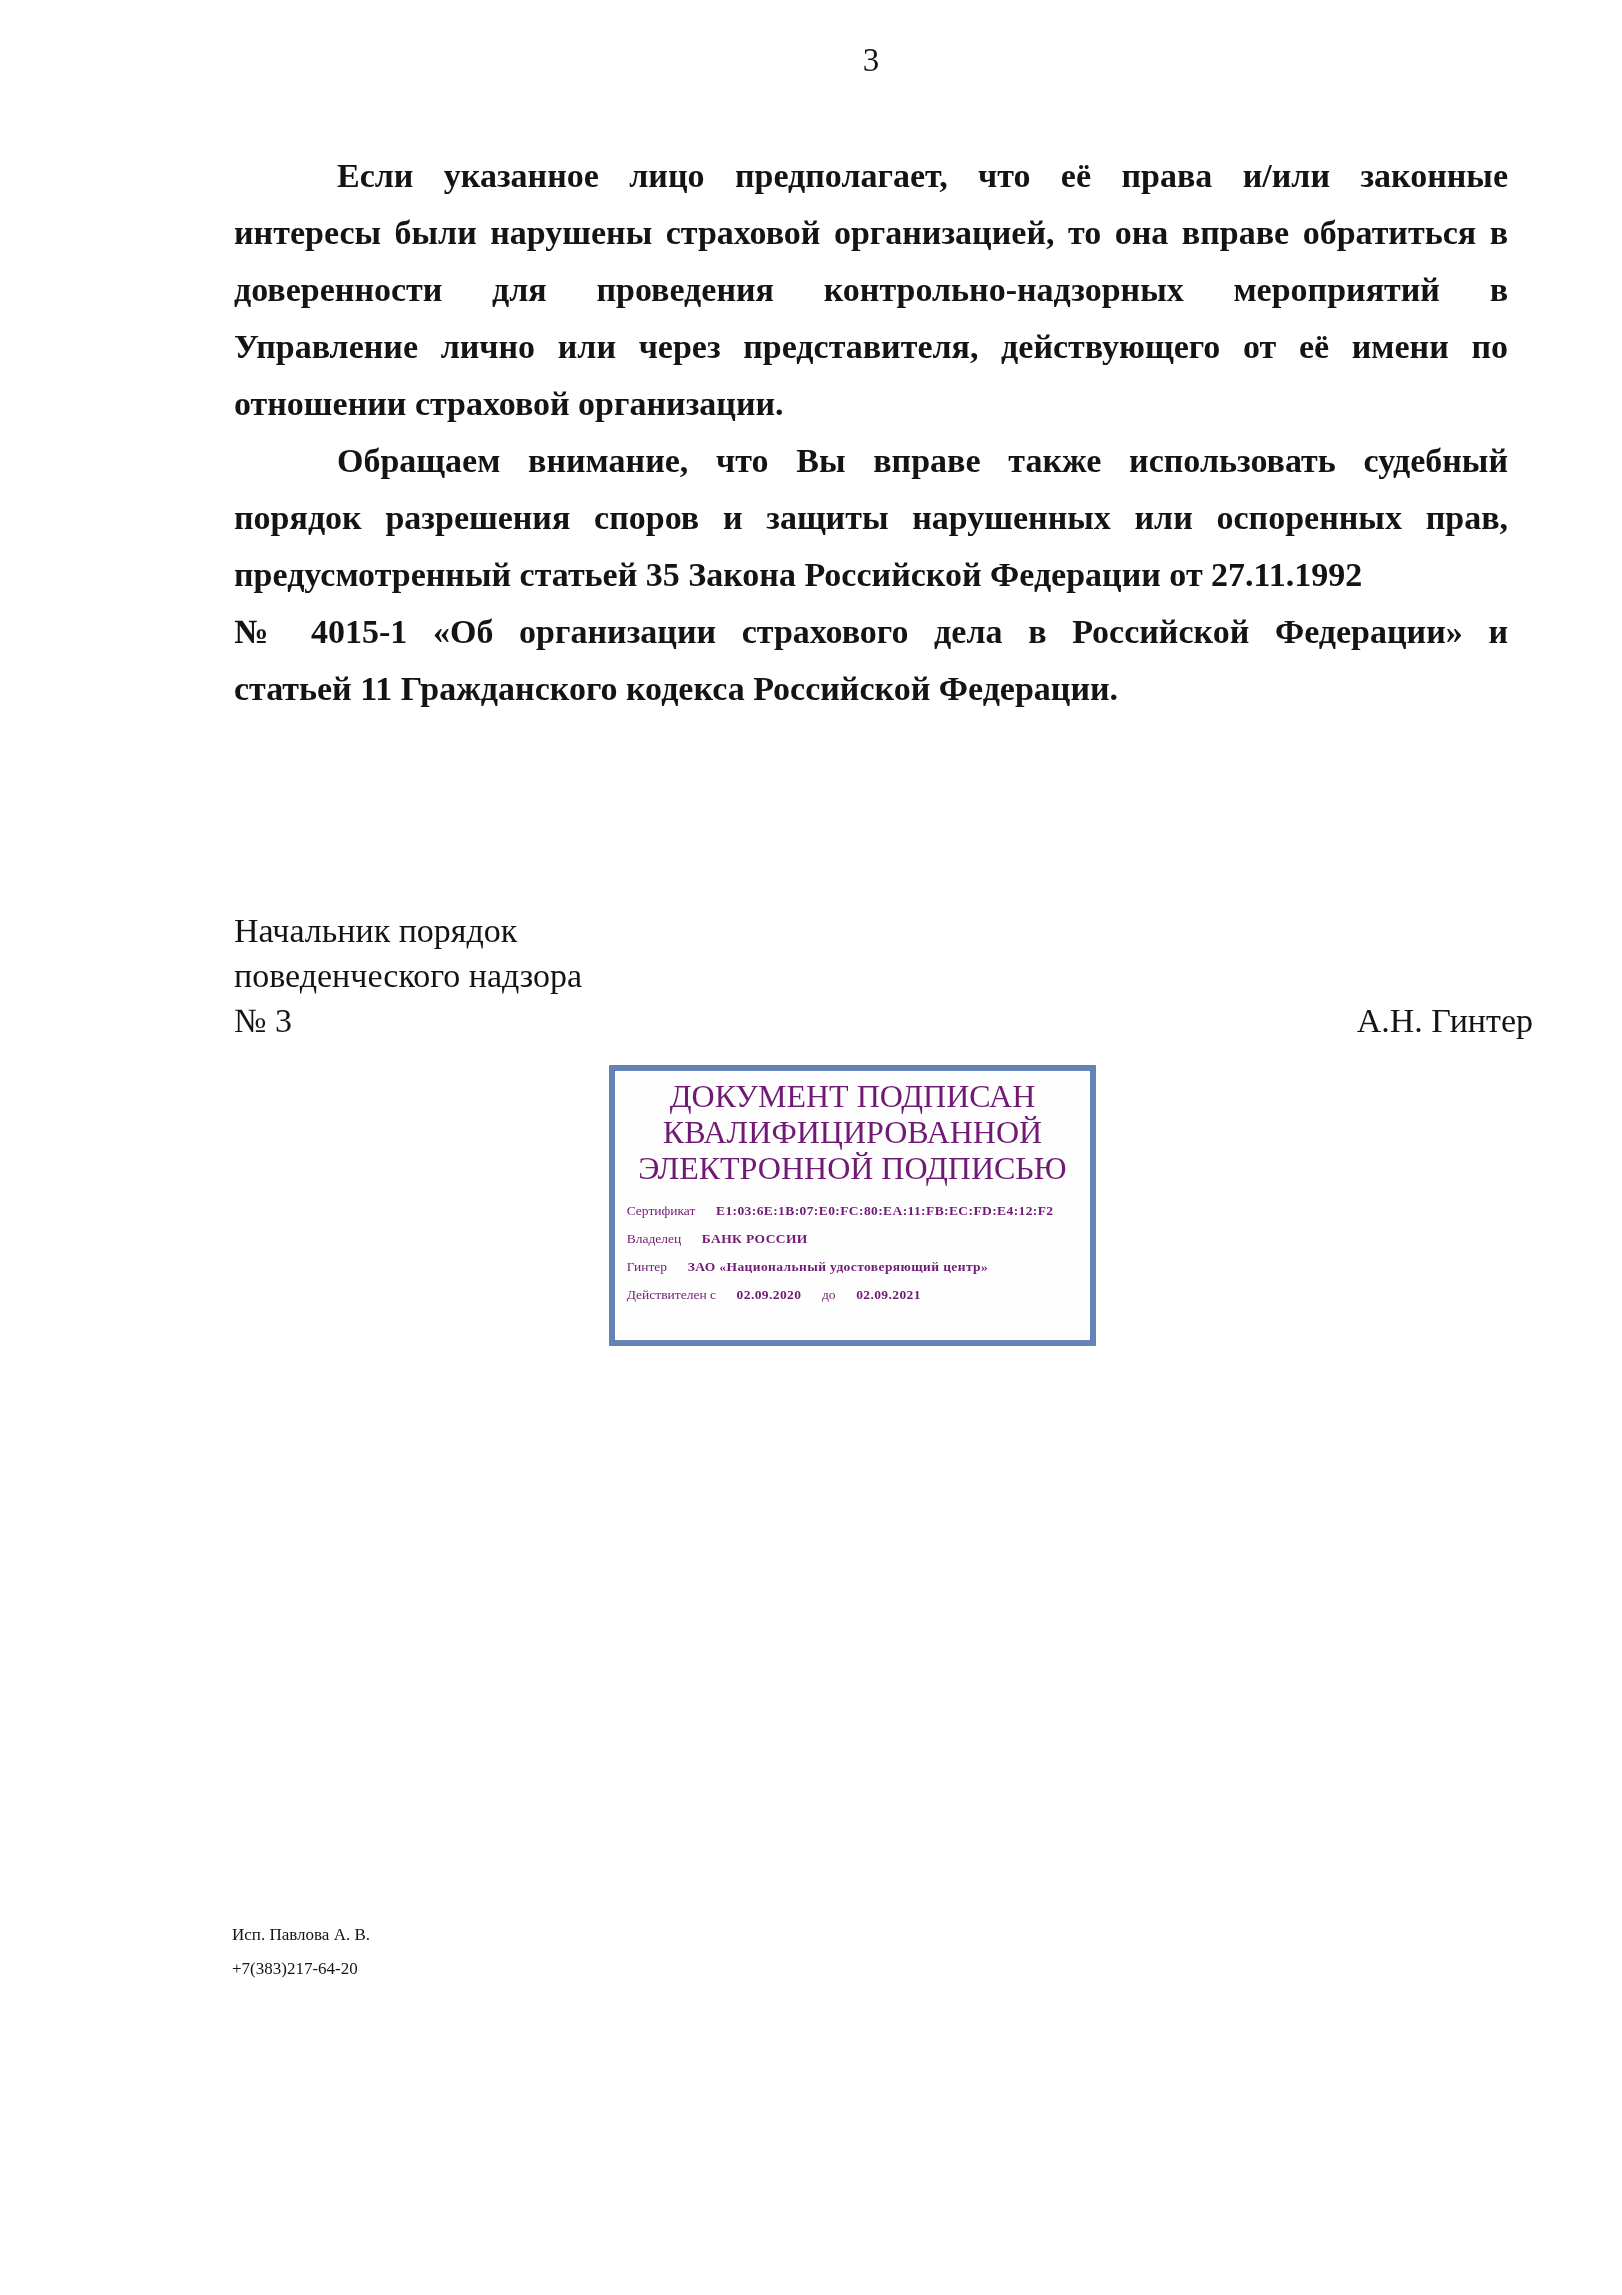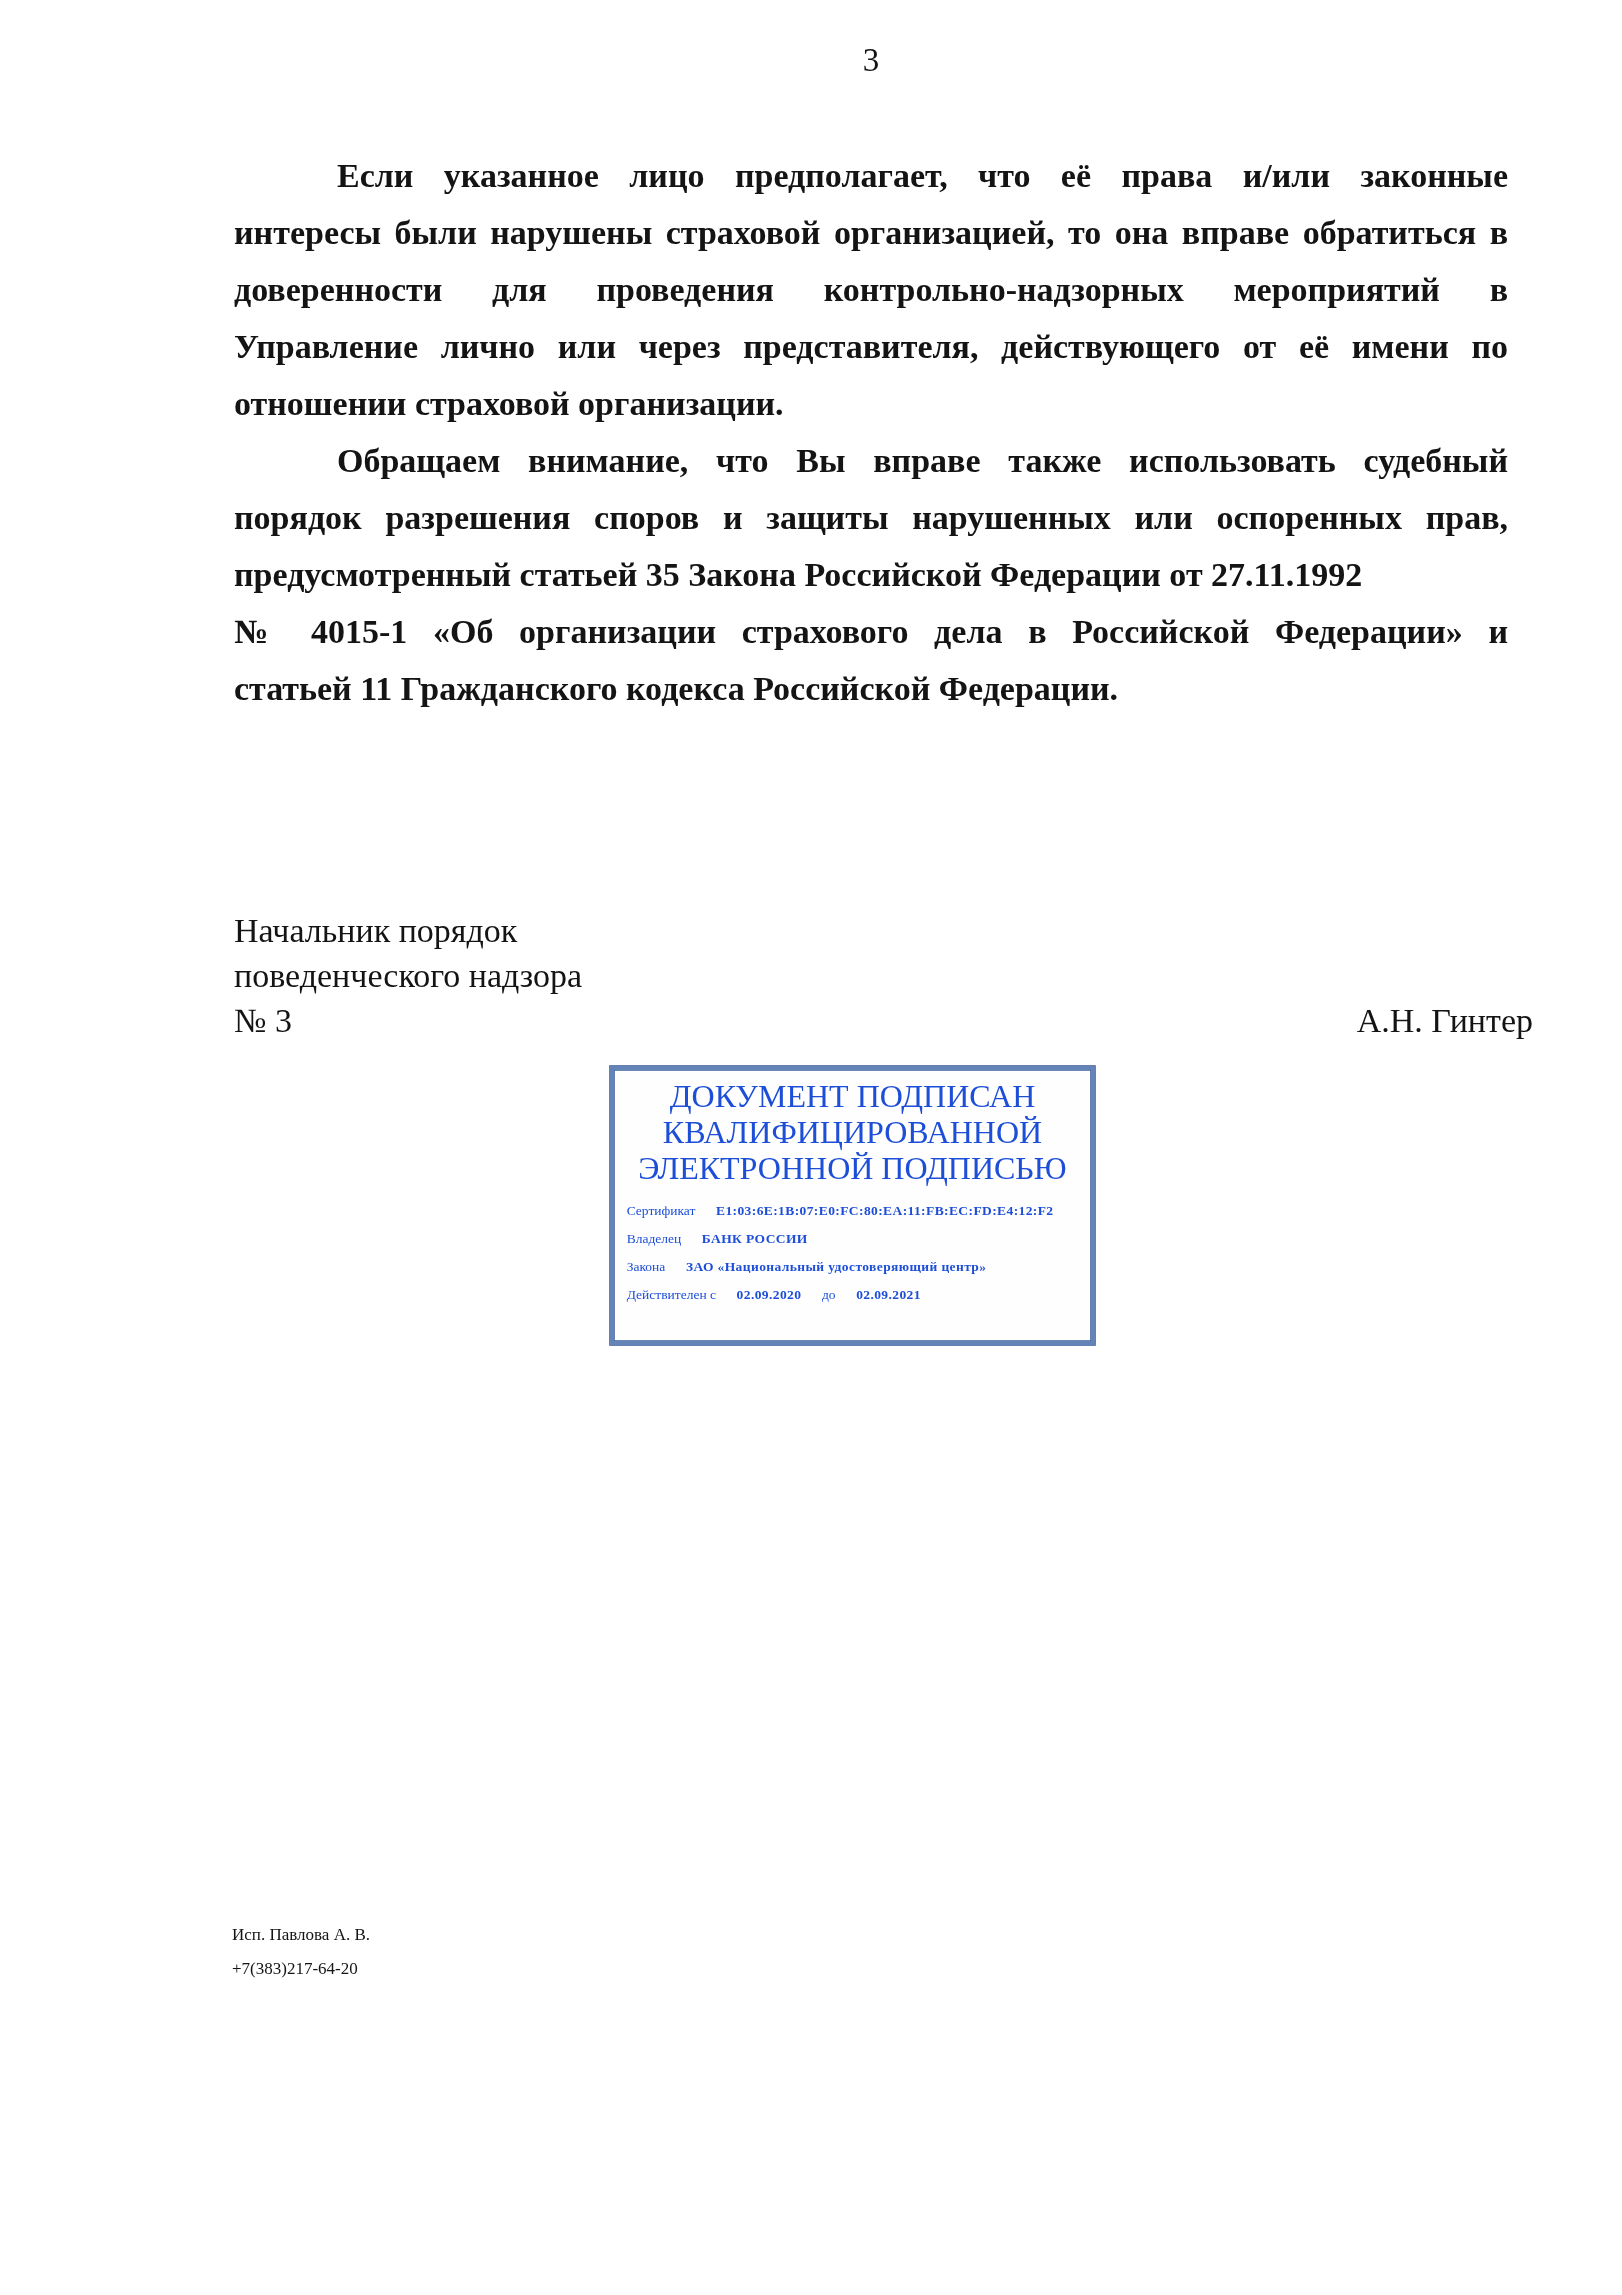--- a/index.html
+++ b/index.html
@@ -70,21 +70,21 @@
   .stamp {
     position: absolute;
     left: 610px;
     top: 1066px;
     width: 485px;
     height: 279px;
     box-sizing: border-box;
     border: 4.8px solid #6484b8;
     box-shadow: inset 0 0 0 0.8px #40639e, 0 0 0 0.8px #40639e;
     background: #fefefe;
-    color: #1d4ed8;
+    color: #701a75;
   }
   .stamp-title {
     margin-top: 8px;
     text-align: center;
     font-size: 32px;
     line-height: 36px;
   }
   .stamp-title div {
     white-space: nowrap;
   }
@@ -157,21 +157,21 @@
       <div>ЭЛЕКТРОННОЙ ПОДПИСЬЮ</div>
     </div>
     <div class="stamp-fields">
       <div class="field">
         <span class="flabel">Сертификат</span><span class="fvalue">E1:03:6E:1B:07:E0:FC:80:EA:11:FB:EC:FD:E4:12:F2</span>
       </div>
       <div class="field">
         <span class="flabel">Владелец</span><span class="fvalue">БАНК РОССИИ</span>
       </div>
       <div class="field">
-        <span class="flabel">Закона</span><span class="fvalue">ЗАО «Национальный удостоверяющий центр»</span>
+        <span class="flabel">Гинтер</span><span class="fvalue">ЗАО «Национальный удостоверяющий центр»</span>
       </div>
       <div class="field">
         <span class="flabel">Действителен с</span><span class="fvalue">02.09.2020</span><span class="flabel">до</span><span class="fvalue">02.09.2021</span>
       </div>
     </div>
   </div>
 
   <div class="footer">
     <div>Исп. Павлова А. В.</div>
     <div>+7(383)217-64-20</div>

